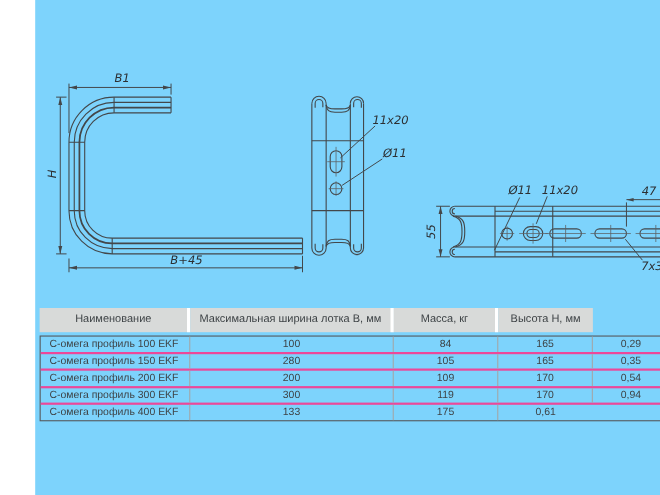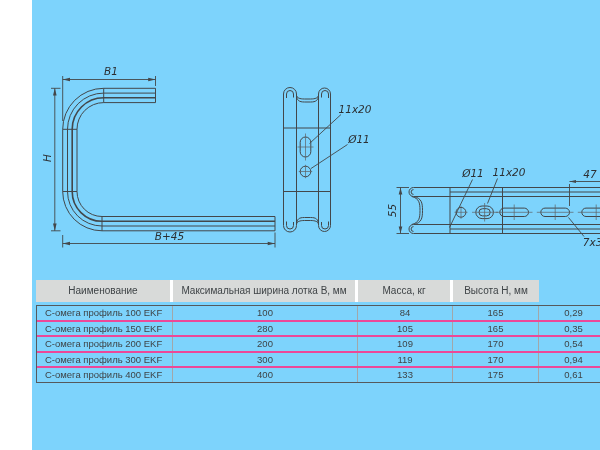--- a/index.html
+++ b/index.html
@@ -175,20 +175,19 @@
       </div>
       <div class="tr">
         <div class="td name">С-омега профиль 300 EKF</div>
         <div class="td">300</div>
         <div class="td">119</div>
         <div class="td">170</div>
         <div class="td">0,94</div>
       </div>
       <div class="tr">
         <div class="td name">С-омега профиль 400 EKF</div>
-        <div class="td">400</div>
         <div class="td">133</div>
         <div class="td">175</div>
         <div class="td">0,61</div>
       </div>
     </div>
   </div>
 </div>
 
 </body></html>

